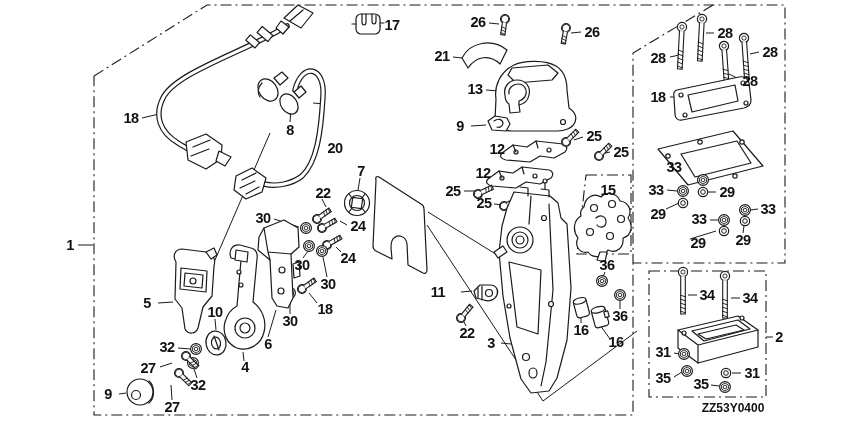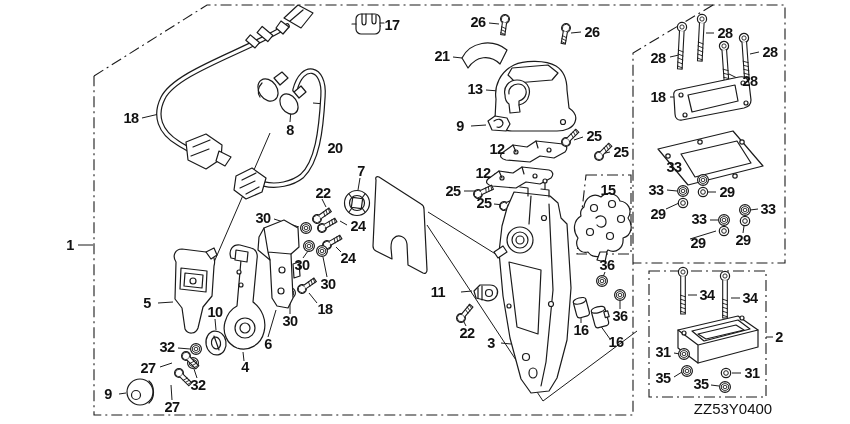--- a/index.html
+++ b/index.html
@@ -9,22 +9,22 @@
   svg *{vector-effect:non-scaling-stroke;}
   .bd{fill:none;stroke:#1b1b1b;stroke-width:1.1;stroke-dasharray:11 4 2 4;}
   .ldr{fill:none;stroke:#1b1b1b;stroke-width:1;}
   .ln{fill:none;stroke:#1b1b1b;stroke-width:1.2;stroke-linejoin:round;stroke-linecap:round;}
   .fw{fill:#ffffff;stroke:#1b1b1b;stroke-width:1.2;stroke-linejoin:round;stroke-linecap:round;}
   .cb{fill:none;stroke:#1b1b1b;stroke-width:5.5;stroke-linecap:round;}
   .cbi{fill:none;stroke:#ffffff;stroke-width:3.1;stroke-linecap:round;}
   #callout-layer{position:absolute;left:0;top:0;width:850px;height:424px;pointer-events:none;}
   .callout{position:absolute;transform:translate(-50%,-50%);font-weight:bold;
            font-size:14.5px;letter-spacing:-0.5px;color:#111;pointer-events:auto;cursor:default;}
-  .diagram-code{position:absolute;transform:translate(-50%,-50%);font-weight:normal;
-           font-size:15px;color:#111;letter-spacing:0px;}
+  .diagram-code{position:absolute;transform:translate(-50%,-50%);font-weight:bold;
+           font-size:12px;color:#111;letter-spacing:0px;}
 </style>
 </head>
 <body>
 
 <div id="stage">
 
 <svg id="art" width="850" height="424" viewBox="0 0 850 424">
   <defs>
     <g id="bolt-s">
       <circle cx="0" cy="0" r="4.4" fill="#fff" stroke="#1b1b1b" stroke-width="1.2"></circle>

